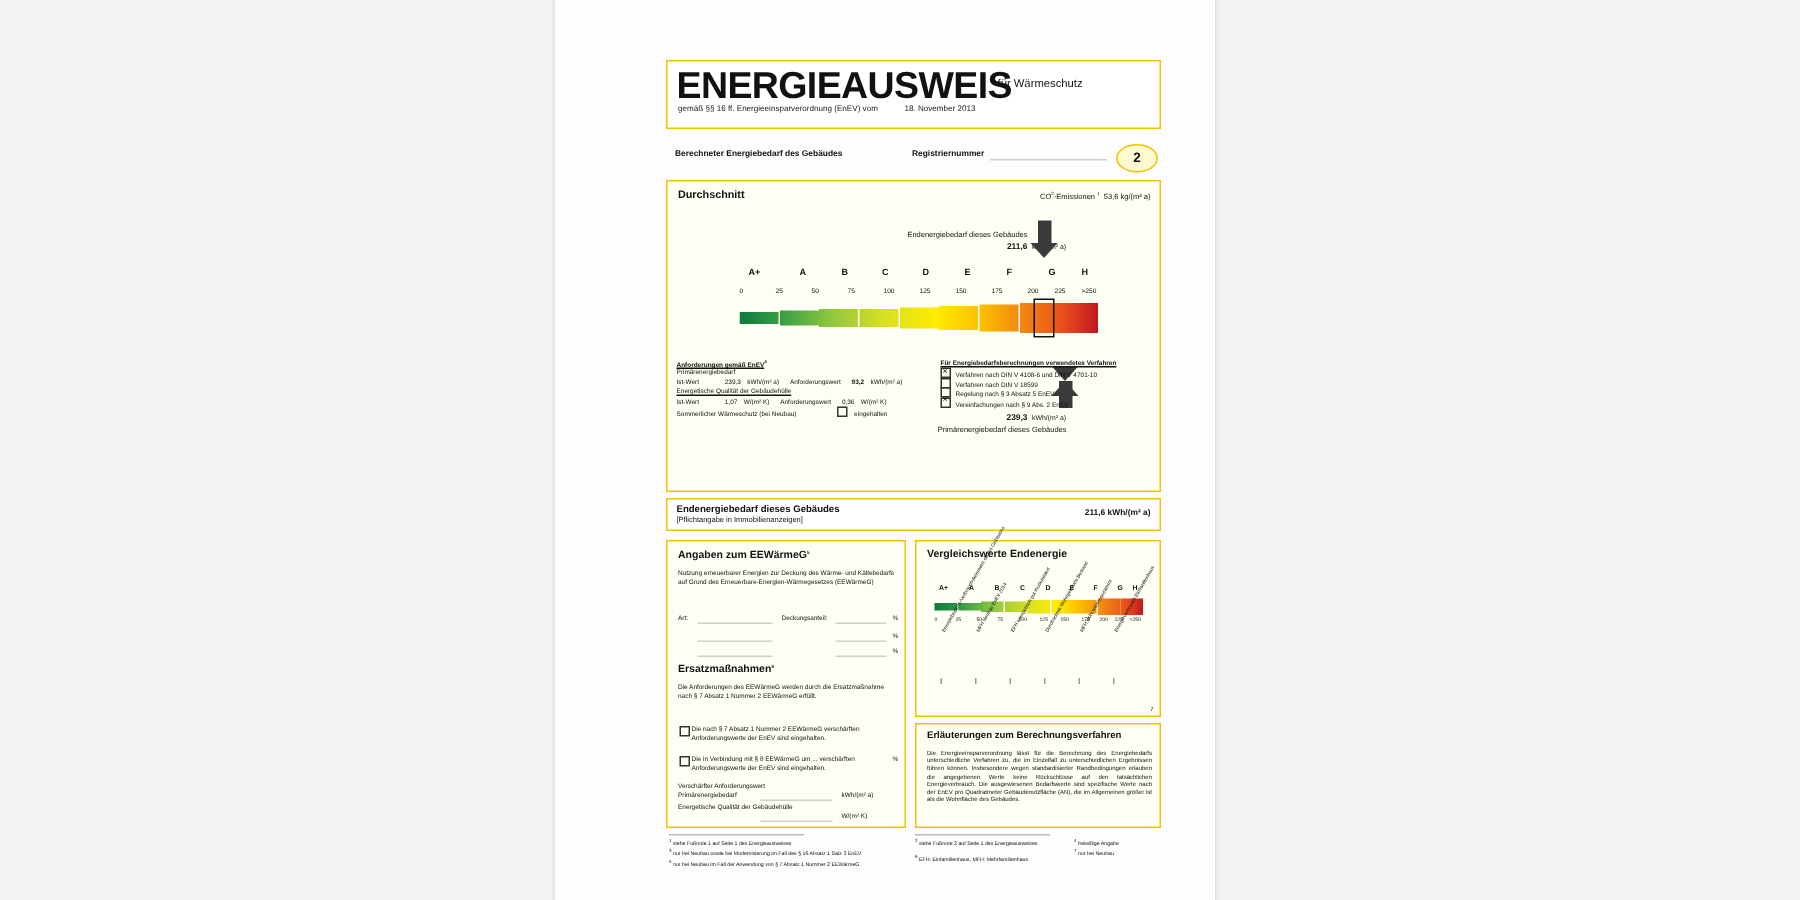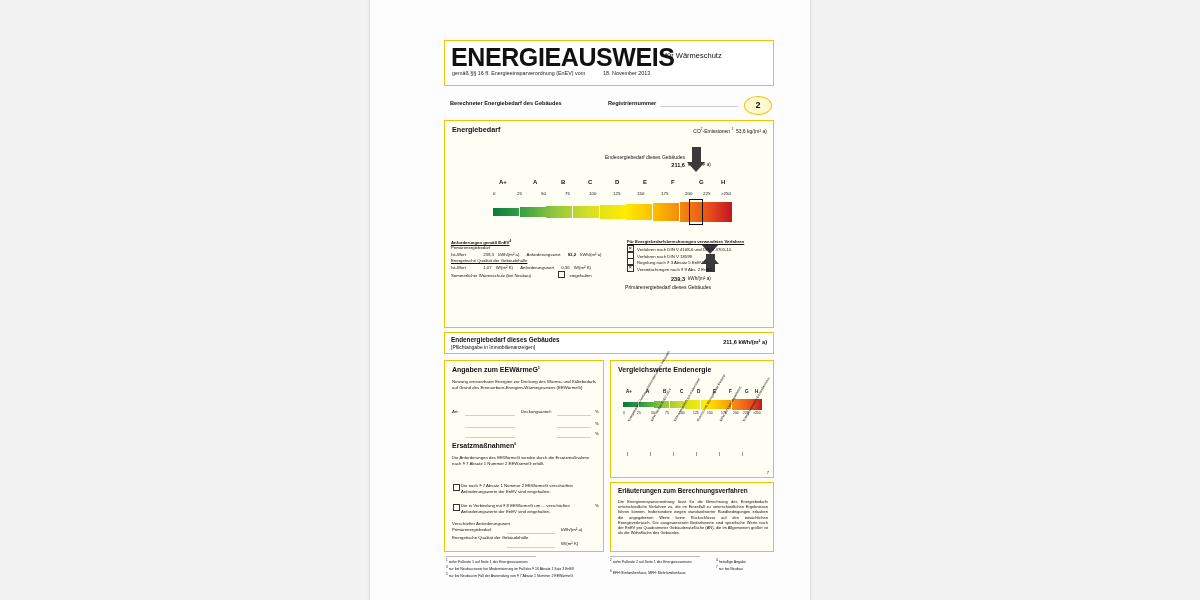--- a/index.html
+++ b/index.html
@@ -110,21 +110,21 @@
   </div>
 
   <div class="berech">Berechneter Energiebedarf des Gebäudes</div>
   <div class="regnr">Registriernummer</div>
   <div class="regline"></div>
   <div class="pagecircle">
     <span>2</span>
   </div>
 
   <div class="box eb yellowfill">
-    <div class="eb-title">Energiebedarf</div>
+    <div class="eb-title">Durchschnitt</div>
     <div class="co2">
       <span>CO</span><span class="sup">2</span><span>-Emissionen</span>
       <span class="sup">1</span>
       &nbsp;<span>53,6</span>
       <span>kg/(m² a)</span>
     </div>
 
     <div class="endlbl">Endenergiebedarf dieses Gebäudes</div>
     <div class="endval">211,6</div>
     <div class="endunit">kWh/(m² a)</div>

